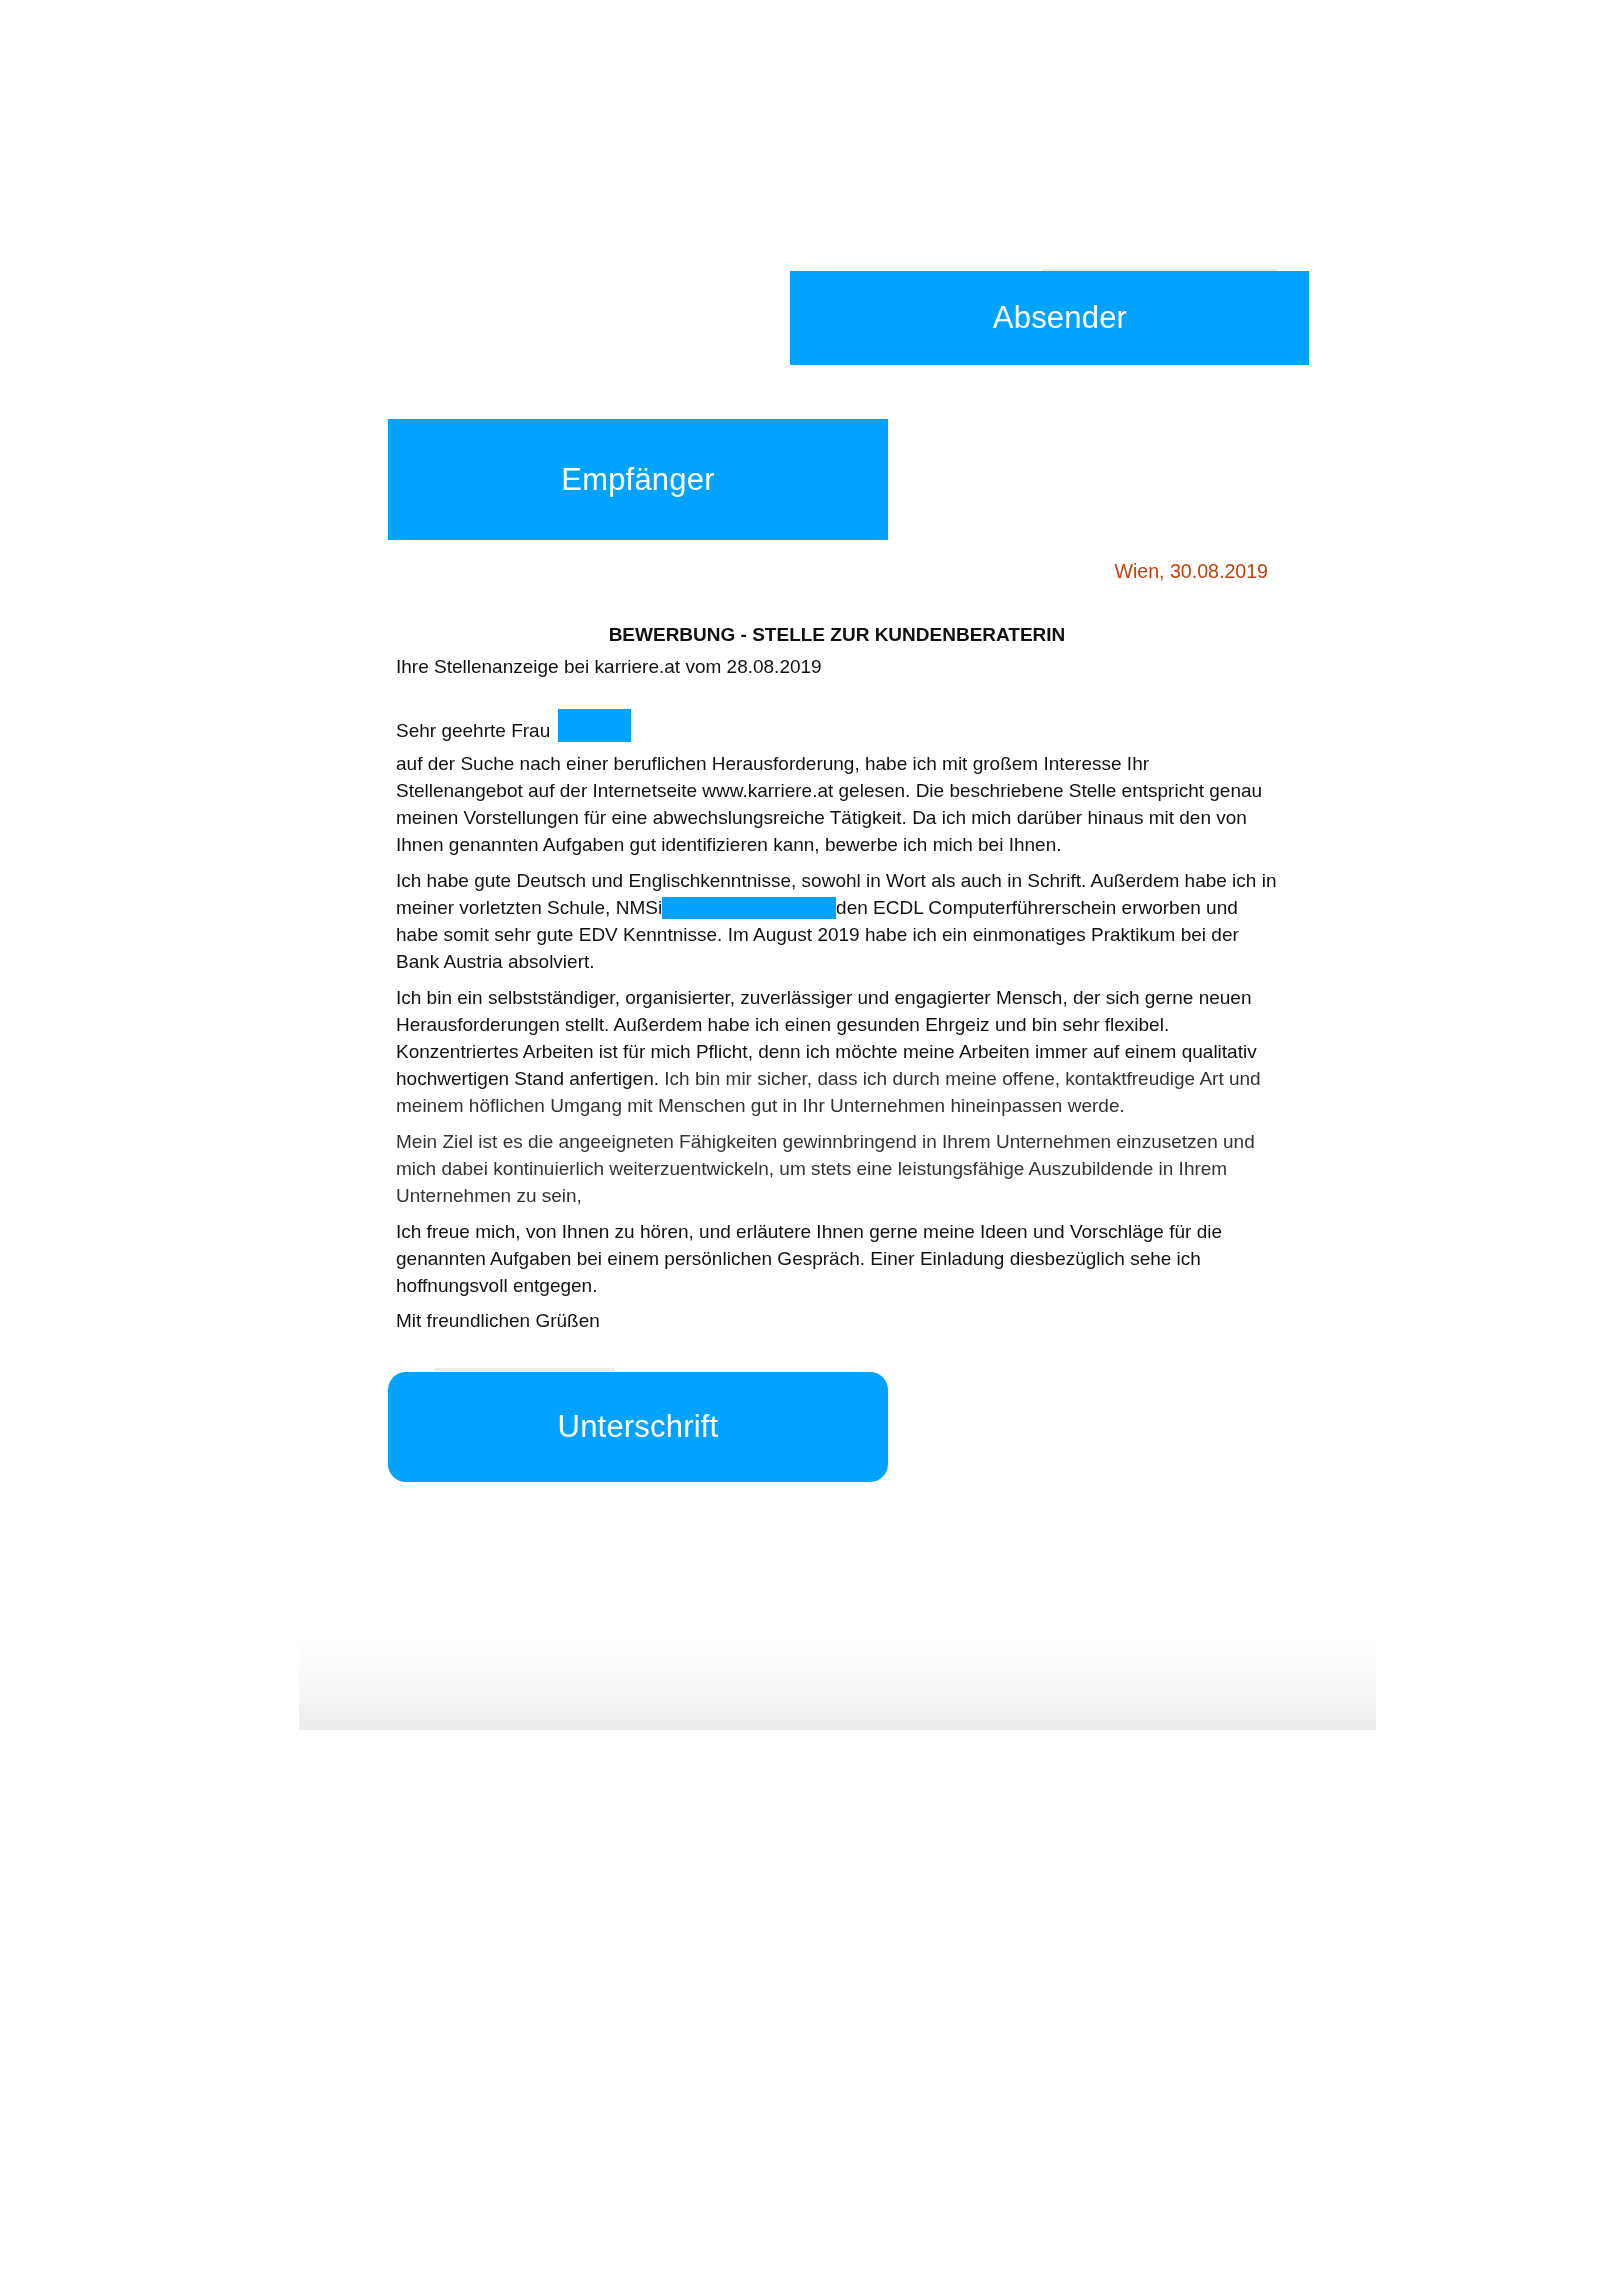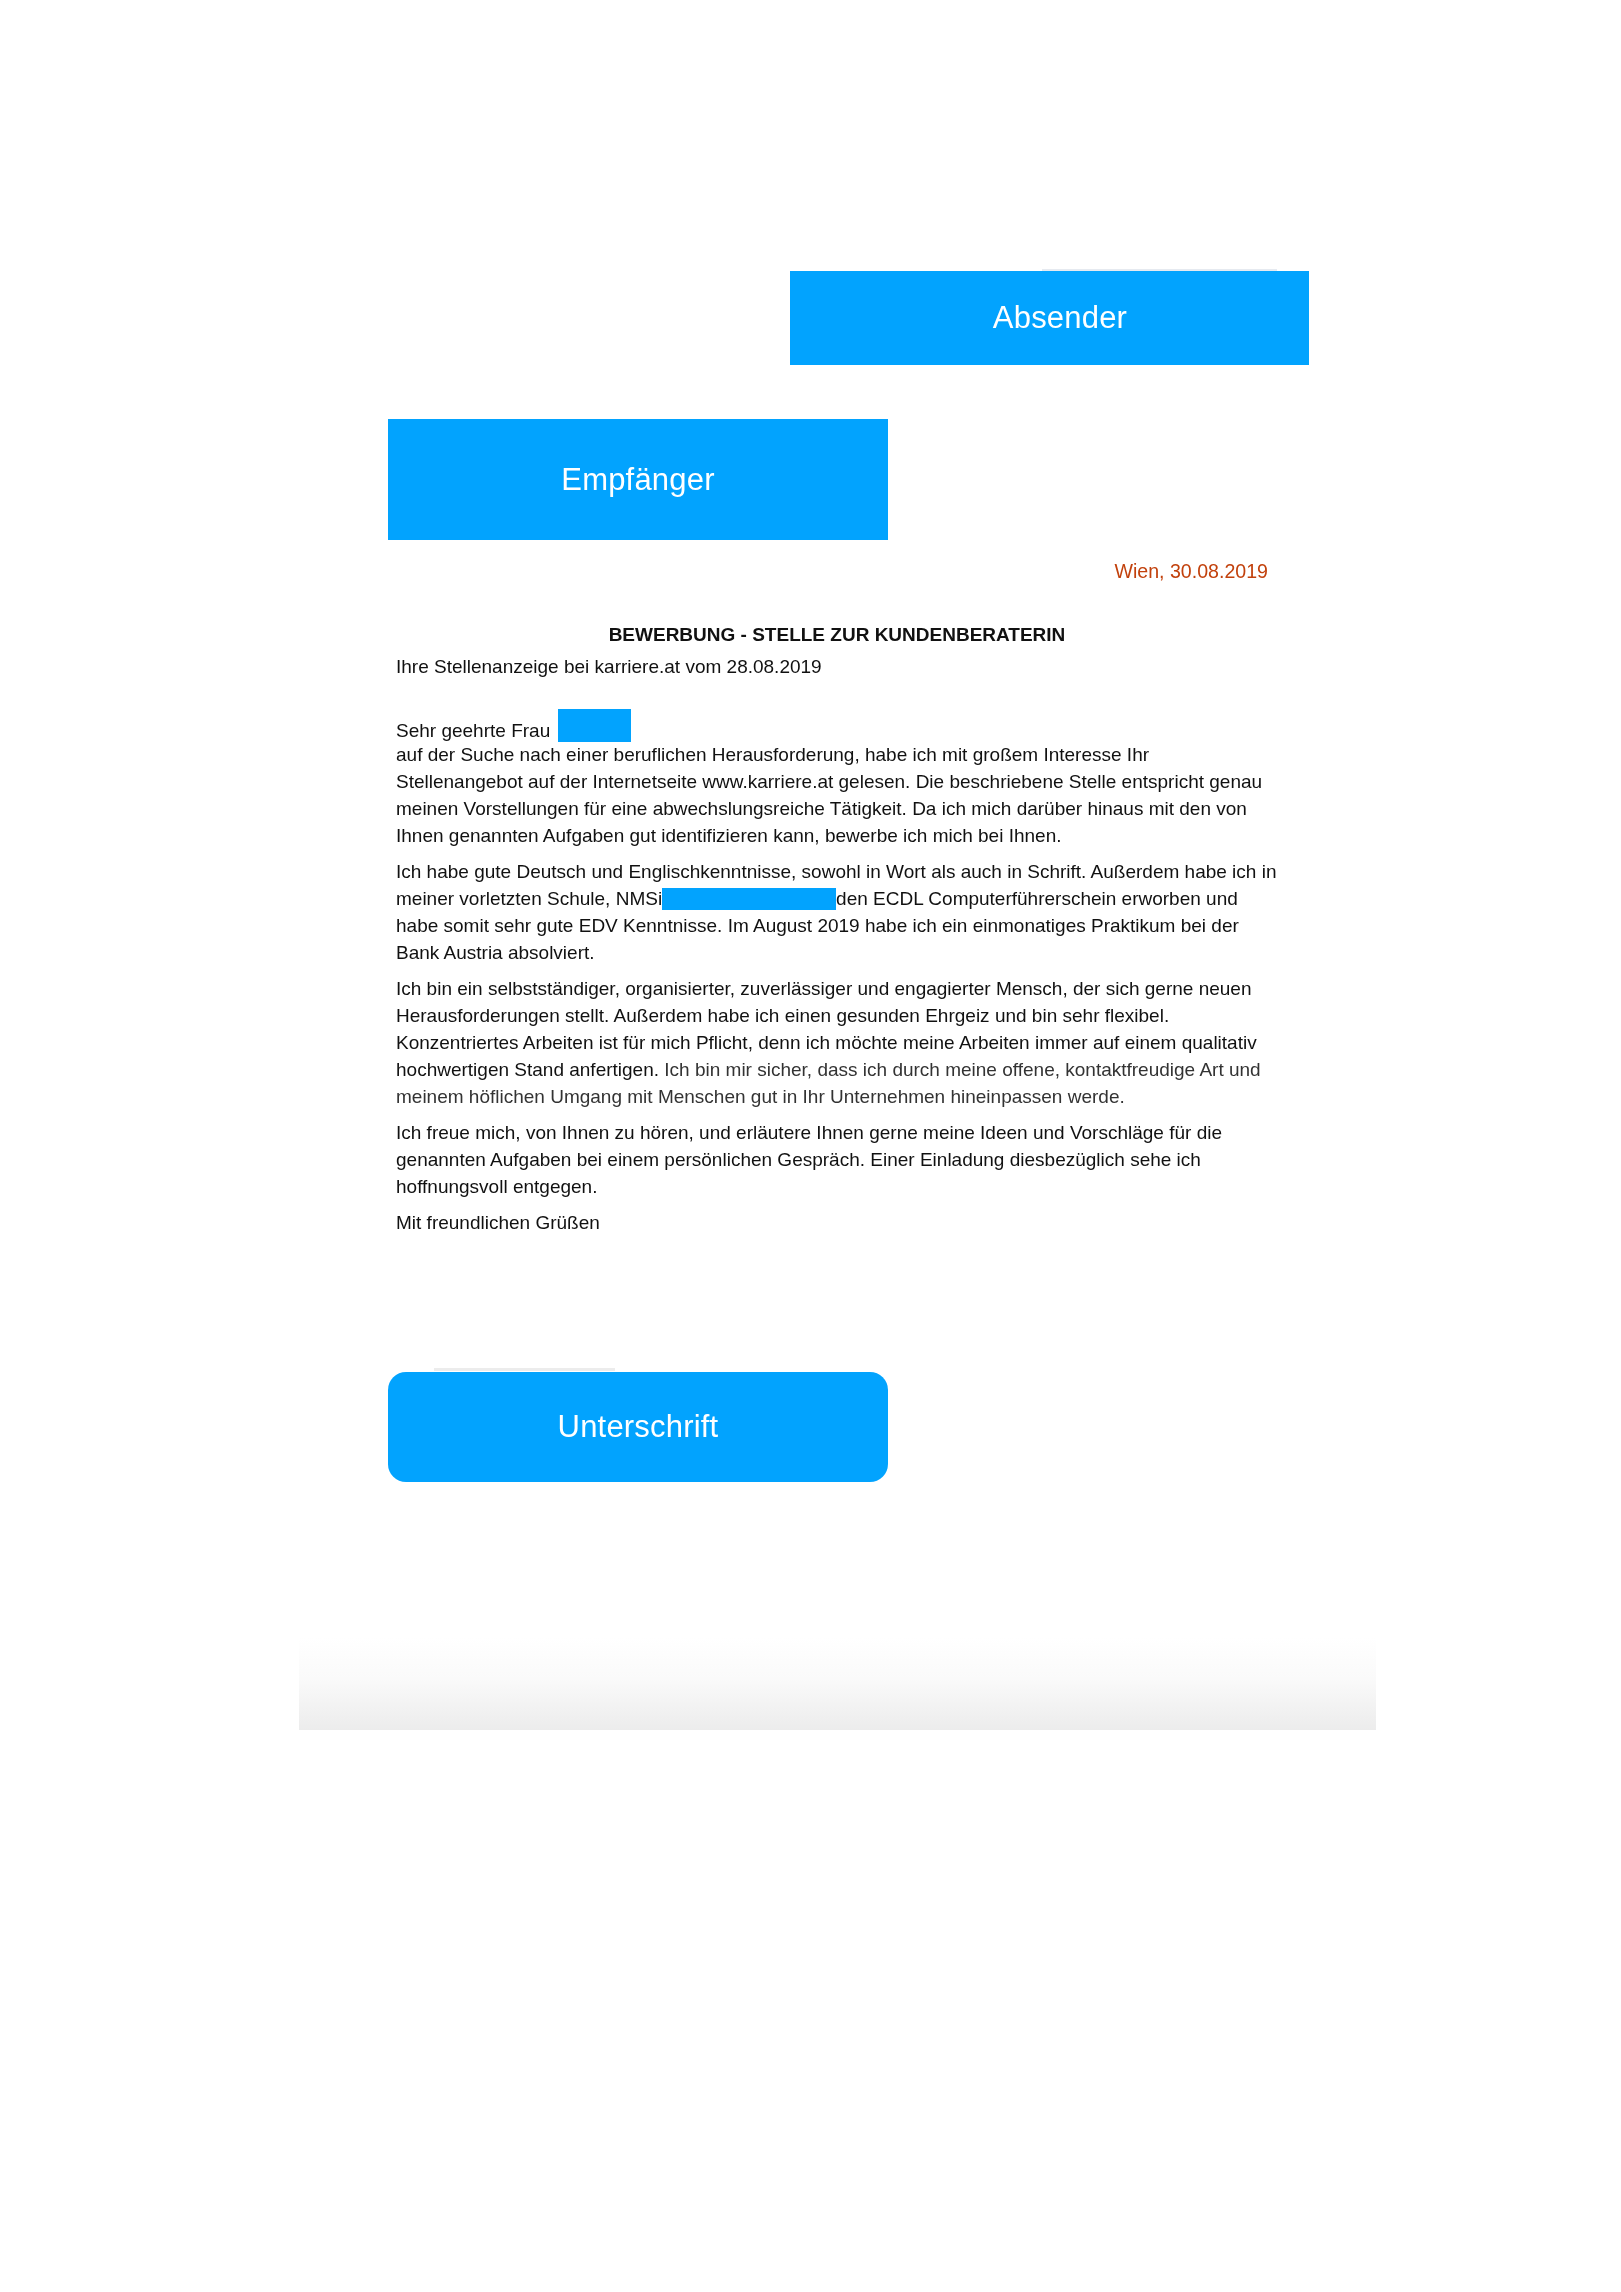--- a/index.html
+++ b/index.html
@@ -14,21 +14,21 @@
   #unterschrift { left: 388px; top: 1372px; width: 500px; height: 110px; border-radius: 18px; }
   .date { position: absolute; top: 560px; right: 353px; font-size: 19.6px; color: #c2410c; }
   .letter { position: absolute; left: 396px; top: 621px; width: 882px; font-size: 19px; line-height: 27px; }
   .heading { font-weight: bold; font-size: 19px; margin: 0; text-align: center; }
   .subject-line { margin: 4.9px 0 0 0; }
   .salutation { margin: 35px 0 0 0; height: 26.5px; position: relative; }
   .redact { display: inline-block; background: #02a3fe; vertical-align: middle; }
   .redact-name { width: 73px; height: 33px; position: relative; top: -5.9px; margin-left: 2.9px; }
   .redact-school { width: 174px; height: 21.6px; position: relative; top: -1px; }
   p.para { margin: 0 0 8.8px 0; }
-  p.para.first { margin-top: 0; }
+  p.para.first { margin-top: 9px; }
   .grey { color: #333; }
   .closing { margin-top: 0; }
   .footer-band { position: absolute; left: 299px; top: 1637px; width: 1077px; height: 93px;
                  background: linear-gradient(to bottom, #ffffff 0%, #fafafa 45%, #ececec 100%); }
 </style>
 </head>
 <body>
 
 <div class="faint-line" style="left:1042px; top:269px; width:235px;"></div>
 <div class="faint-line" style="left:434px; top:1368px; width:181px; background:#ececec;"></div>
@@ -55,20 +55,21 @@
   <p class="para first">auf der Suche nach einer beruflichen Herausforderung, habe ich mit großem Interesse Ihr Stellenangebot auf der Internetseite www.karriere.at gelesen. Die beschriebene Stelle entspricht genau meinen Vorstellungen für eine abwechslungsreiche Tätigkeit. Da ich mich darüber hinaus mit den von Ihnen genannten Aufgaben gut identifizieren kann, bewerbe ich mich bei Ihnen.</p>
 
   <p class="para">
     <span>Ich habe gute Deutsch und Englischkenntnisse, sowohl in Wort als auch in Schrift. Außerdem habe ich in meiner vorletzten Schule, NMSi</span><span class="redact redact-school"></span><span>den ECDL Computerführerschein erworben und habe somit sehr gute EDV Kenntnisse. Im August 2019 habe ich ein einmonatiges Praktikum bei der Bank Austria absolviert.</span>
   </p>
 
   <p class="para">
     <span>Ich bin ein selbstständiger, organisierter, zuverlässiger und engagierter Mensch, der sich gerne neuen Herausforderungen stellt. Außerdem habe ich einen gesunden Ehrgeiz und bin sehr flexibel. Konzentriertes Arbeiten ist für mich Pflicht, denn ich möchte meine Arbeiten immer auf einem qualitativ hochwertigen Stand anfertigen.</span><span class="grey"> Ich bin mir sicher, dass ich durch meine offene, kontaktfreudige Art und meinem höflichen Umgang mit Menschen gut in Ihr Unternehmen hineinpassen werde.</span>
   </p>
 
+  <p class="para grey">Mein Ziel ist es die angeeigneten Fähigkeiten gewinnbringend in Ihrem Unternehmen einzusetzen und mich dabei kontinuierlich weiterzuentwickeln, um stets eine leistungsfähige Auszubildende in Ihrem Unternehmen zu sein,</p>
 
   <p class="para">Ich freue mich, von Ihnen zu hören, und erläutere Ihnen gerne meine Ideen und Vorschläge für die genannten Aufgaben bei einem persönlichen Gespräch. Einer Einladung diesbezüglich sehe ich hoffnungsvoll entgegen.</p>
 
   <p class="para closing">Mit freundlichen Grüßen</p>
 </div>
 
 <div id="unterschrift" class="blue-box">
   <span>Unterschrift</span>
 </div>
 

